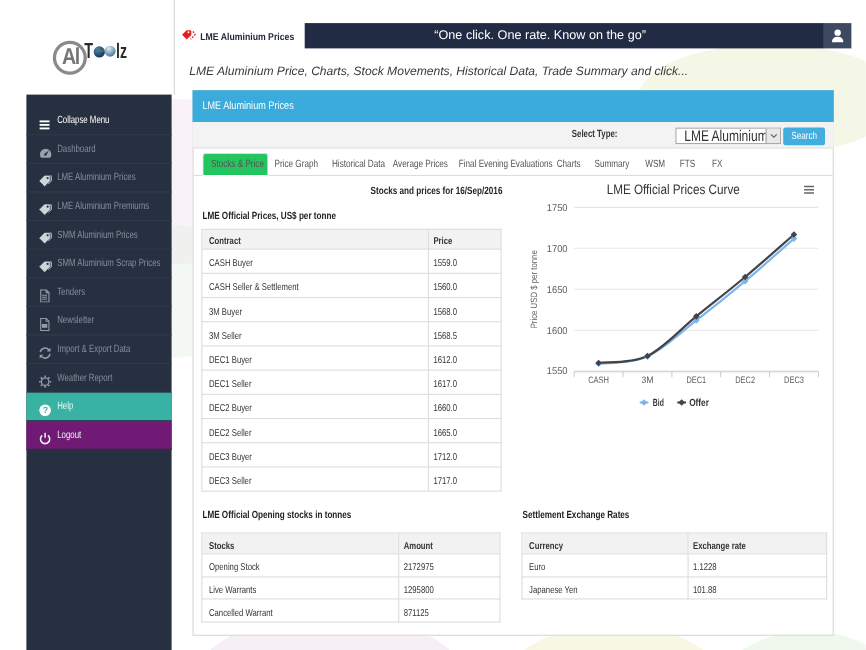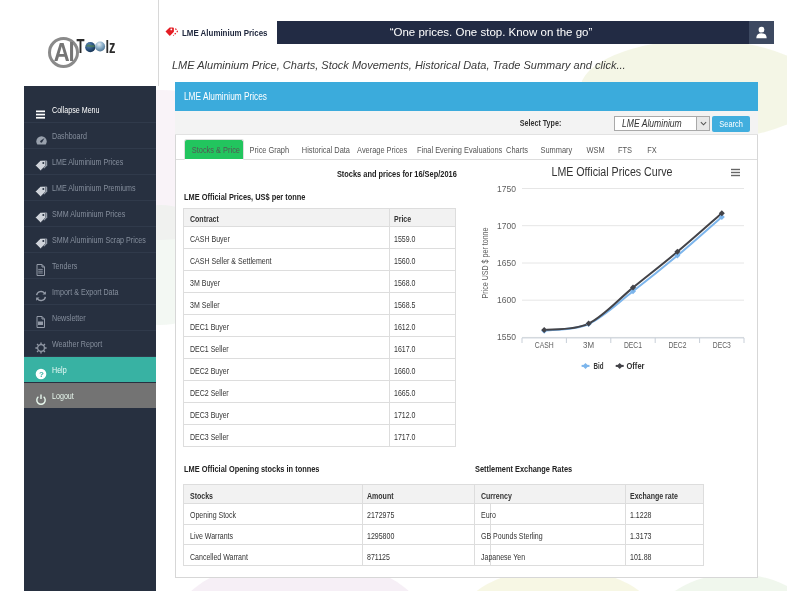--- a/index.html
+++ b/index.html
@@ -17,21 +17,21 @@
 <div class="blob" style="left:580px; top:40px; width:240px; height:100px; background:rgba(231,234,199,0.45);"></div>
 <div class="blob" style="left:60px;  top:90px;  width:200px; height:150px; background:rgba(243,232,241,0.5);"></div>
 <div class="blob" style="left:95px;  top:205px; width:130px; height:120px; background:rgba(228,240,228,0.45);"></div>
 <div class="blob" style="left:175px; top:558px; width:250px; height:130px; background:rgba(237,224,237,0.5);"></div>
 <div class="blob" style="left:458px; top:568px; width:200px; height:110px; background:rgba(240,240,205,0.55);"></div>
 <div class="blob" style="left:655px; top:574px; width:160px; height:100px; background:rgba(226,240,220,0.5);"></div>
 
 <div class="abs" style="left:158px; top:0; width:1px; height:86px; background:#d8d8d8;"></div>
 
 <div class="abs" style="left:48px; top:37px; width:31px; height:31px; border:3.5px solid #8a8a8a; border-radius:50%; text-align:center;">
-  <span style="font-size:26px; font-weight:bold; color:#757575; line-height:24px; letter-spacing:-1.5px;"><span class="cxc" style="transform:scaleX(0.85);">Al</span></span>
+  <span style="font-size:21px; font-weight:bold; color:#757575; line-height:24px; letter-spacing:-1.5px;"><span class="cxc" style="transform:scaleX(0.85);">Al</span></span>
 </div>
 <div class="abs" style="left:76px; top:36px; width:46px; height:20px;">
   <svg width="46" height="20" viewBox="0 0 46 20">
     <defs>
       <radialGradient id="g1" cx="35%" cy="30%" r="75%">
         <stop offset="0%" stop-color="#5b87b5"></stop>
           <stop offset="55%" stop-color="#2c5582"></stop>
           <stop offset="100%" stop-color="#16314f"></stop>
       </radialGradient>
       <radialGradient id="g2" cx="40%" cy="28%" r="75%">
@@ -49,21 +49,21 @@
 </div>
 
 <svg class="abs" style="left:165px; top:27px;" width="13" height="10" viewBox="0 0 13 10">
   <path d="M0.5,4.6 L4.6,0.5 h3.3 a1,1 0 0 1 1,1 v3.3 L4.8,8.9 Z" fill="#e41e25"></path>
   <path d="M10.3,1.6 l1.8,1.8 a1,1 0 0 1 0,1.4 L8.3,8.6" stroke="#e41e25" stroke-width="1.2" fill="none" stroke-dasharray="1.6,1.3"></path>
   <circle cx="6.3" cy="2.4" r="0.9" fill="#fff"></circle>
 </svg>
 <div class="abs" style="left:182px; top:27.5px; font-size:9px; font-weight:bold; color:#21293f; line-height:10px;"><span class="cx" style="transform:scaleX(0.88);">LME Aluminium Prices</span></div>
 
 <div class="abs" style="left:277px; top:20.5px; width:472px; height:23px; background:#222b44;"></div>
-<div class="abs" style="left:277px; top:20.5px; width:428px; height:23px; color:#ffffff; font-size:11.5px; line-height:23px; text-align:center;">“One prices. One stop. Know on the go”</div>
+<div class="abs" style="left:277px; top:20.5px; width:428px; height:23px; color:#ffffff; font-size:11.5px; line-height:23px; text-align:center;">“One click. One rate. Know on the go”</div>
 <div class="abs" style="left:749px; top:20.5px; width:25px; height:23px; background:#3d4961;">
   <svg width="25" height="23" viewBox="0 0 25 23">
     <circle cx="12.5" cy="8.7" r="2.9" fill="#fff"></circle>
     <path d="M7.3,17.3 q0,-5 5.2,-5 q5.2,0 5.2,5 z" fill="#fff"></path>
   </svg>
 </div>
 
 <div class="abs" style="left:172px; top:59px; font-size:11px; font-style:italic; color:#3a3a3a;">LME Aluminium Price, Charts, Stock Movements, Historical Data, Trade Summary and click...</div>
 
 <div class="abs" id="sidebar" style="left:24px; top:86px; width:132px; height:505px; background:#273040; padding-top:11px; font-size:9.5px;">
@@ -115,36 +115,36 @@
           <path d="M2,0.5 h5 l2.5,2.5 v8.5 h-7.5 Z" fill="none" stroke="#949ba8" stroke-width="1"></path>
           <path d="M7,0.5 v2.5 h2.5" fill="none" stroke="#949ba8" stroke-width="1"></path>
           <g stroke="#949ba8" stroke-width="0.9">
             <line x1="3.2" y1="5.4" x2="7.8" y2="5.4"></line>
             <line x1="3.2" y1="7.2" x2="7.8" y2="7.2"></line>
             <line x1="3.2" y1="9" x2="7.8" y2="9"></line>
           </g>
         </svg>
   </span><span class="cx" style="transform:scaleX(0.75);">Tenders</span></div>
   <div class="srow"><span class="sic">
+    <svg width="11" height="12" viewBox="0 0 11 12">
+          <path d="M2,0.5 h5 l2.5,2.5 v8.5 h-7.5 Z" fill="none" stroke="#949ba8" stroke-width="1"></path>
+          <path d="M7,0.5 v2.5 h2.5" fill="none" stroke="#949ba8" stroke-width="1"></path>
+          <rect x="3" y="5.5" width="5" height="3.5" fill="#949ba8"></rect>
+        </svg>
+  </span><span class="cx" style="transform:scaleX(0.75);">Newsletter</span></div>
+  <div class="srow"><span class="sic">
     <svg width="12" height="12" viewBox="0 0 12 12">
           <g fill="none" stroke="#949ba8" stroke-width="1.4">
             <path d="M10.4,6.8 A4.5,4.5 0 0 1 2.5,8.9"></path>
             <path d="M1.6,5.2 A4.5,4.5 0 0 1 9.5,3.1"></path>
           </g>
           <path d="M10.9,1.2 L10.9,4.6 L7.5,4.6 Z" fill="#949ba8"></path>
           <path d="M1.1,10.8 L1.1,7.4 L4.5,7.4 Z" fill="#949ba8"></path>
         </svg>
   </span><span class="cx" style="transform:scaleX(0.75);">Import &amp; Export Data</span></div>
-  <div class="srow"><span class="sic">
-    <svg width="11" height="12" viewBox="0 0 11 12">
-          <path d="M2,0.5 h5 l2.5,2.5 v8.5 h-7.5 Z" fill="none" stroke="#949ba8" stroke-width="1"></path>
-          <path d="M7,0.5 v2.5 h2.5" fill="none" stroke="#949ba8" stroke-width="1"></path>
-          <rect x="3" y="5.5" width="5" height="3.5" fill="#949ba8"></rect>
-        </svg>
-  </span><span class="cx" style="transform:scaleX(0.75);">Newsletter</span></div>
   <div class="srow"><span class="sic">
     <svg width="12" height="12" viewBox="0 0 12 12">
           <g fill="none" stroke="#949ba8" stroke-width="1.2">
             <circle cx="6" cy="6" r="3.4"></circle>
           </g>
           <g stroke="#949ba8" stroke-width="1.4">
             <line x1="6" y1="0.4" x2="6" y2="2"></line>
             <line x1="6" y1="10" x2="6" y2="11.6"></line>
             <line x1="0.4" y1="6" x2="2" y2="6"></line>
             <line x1="10" y1="6" x2="11.6" y2="6"></line>
@@ -164,32 +164,32 @@
   <div class="srow logout" style="color:#e8f8ee;"><span class="sic">
     <svg width="12" height="12" viewBox="0 0 12 12">
           <path d="M3.4,2.8 a4.2,4.2 0 1 0 5.2,0" fill="none" stroke="#e8f8ee" stroke-width="1.4"></path>
           <line x1="6" y1="0.5" x2="6" y2="5" stroke="#e8f8ee" stroke-width="1.4"></line>
         </svg>
   </span><span class="cx" style="transform:scaleX(0.75);">Logout</span></div>
 </div>
 <style>
   .srow { position:relative; height:26px; line-height:25px; color:#858e9c; padding-left:28px; border-bottom:1px solid #303a4b; white-space:nowrap; }
   .srow.help { background:#38b2a3; border-bottom:1px solid #273040; }
-  .srow.logout { background:#737373; border-bottom:1px solid #273040; }
+  .srow.logout { background:#701a75; border-bottom:1px solid #273040; }
   .sic { position:absolute; left:11px; top:7px; width:12px; height:12px; }
 </style>
 
 <div class="abs" id="panel" style="left:175px; top:82px; width:583px; height:496px; background:#fff; border:1px solid #d7d7d7;">
 
   <div class="abs" style="left:-1px; top:-1px; width:583px; height:28.5px; background:#3babdc; color:#fff; font-size:10px; line-height:29px; padding-left:9px;"><span class="cx" style="transform:scaleX(0.83);">LME Aluminium Prices</span></div>
 
   <div class="abs" style="left:-1px; top:27.5px; width:583px; height:24.5px; background:#f3f3f3; border-bottom:1px solid #e2e2e2;"></div>
   <div class="abs" style="left:330px; top:34px; width:102px; text-align:left; font-size:9.5px; font-weight:bold; color:#333;"><span class="cxr" style="transform:scaleX(0.75);">Select Type:</span></div>
   <div class="abs" style="left:438px; top:33px; width:96px; height:14.5px; background:#fff; border:1px solid #a9a9a9;">
-    <span style="position:absolute; left:7px; top:0px; font-size:11px; color:#333; line-height:13px;font-style:italic;"><span class="cx">LME Aluminium</span></span>
+    <span style="position:absolute; left:7px; top:0px; font-size:14px; color:#333; line-height:13px;"><span class="cx">LME Aluminium</span></span>
     <span style="position:absolute; right:0; top:0; width:13px; height:12.5px; background:#e8e8e8; border-left:1px solid #a9a9a9;">
       <svg width="7" height="7" viewBox="0 0 8 8" style="position:absolute; left:3px; top:3px;">
           <path d="M1,2.5 L4,5.5 L7,2.5" fill="none" stroke="#555" stroke-width="1.2"></path>
         </svg>
     </span>
   </div>
   <div class="abs" style="left:536px; top:32.5px; width:38px; height:16px; background:#41aede; border-radius:2px; color:#fff; font-size:9.5px; text-align:center; line-height:16px;"><span class="cxc">Search</span></div>
 
   <div class="abs" style="left:0px; top:76px; width:581px; height:1px; background:#dddddd;"></div>
   <div class="abs" id="tabs" style="left:8.3px; top:56px; height:21px; font-size:9.5px; color:#555; white-space:nowrap;">
@@ -308,54 +308,50 @@
       <text x="132.5" y="210.4" font-size="9.5" font-weight="bold" fill="#333" textLength="10" lengthAdjust="spacingAndGlyphs">Bid</text>
       <line x1="154.7" y1="206.9" x2="162.7" y2="206.9" stroke="#434348" stroke-width="2"></line>
       <path d="M158.7,203.9 l3,3 l-3,3 l-3,-3 Z" fill="#434348"></path>
       <text x="165.5" y="210.4" font-size="9.5" font-weight="bold" fill="#333" textLength="18" lengthAdjust="spacingAndGlyphs">Offer</text>
     </g>
   </svg>
 
   <div class="abs" style="left:8px; top:380px; font-size:9.5px; font-weight:bold; color:#222;"><span class="cx">LME Official Opening stocks in tonnes</span></div>
   <div class="abs" style="left:299px; top:380px; font-size:9.5px; font-weight:bold; color:#222;"><span class="cx">Settlement Exchange Rates</span></div>
 
-  <table class="t" style="left:7px; top:401px; width:308px;">
+  <table class="t" style="left:7px; top:401px; width:272px;">
     <tbody>
         <tr class="th" style="height:19px;">
           <td style="width:179px;"><span class="cx">Stocks</span></td>
           <td><span class="cx">Amount</span></td>
         </tr>
     <tr style="height:20.7px;text-decoration:underline;">
           <td><span class="cx">Opening Stock</span></td>
           <td><span class="cx">2172975</span></td>
         </tr>
     <tr style="height:20.7px;">
           <td><span class="cx">Live Warrants</span></td>
           <td><span class="cx">1295800</span></td>
         </tr>
     <tr style="height:20.7px;margin-top:45px;">
           <td><span class="cx">Cancelled Warrant</span></td>
           <td><span class="cx">871125</span></td>
         </tr>
   </tbody>
     </table>
 
-  <table class="t" style="left:298px; top:401px; width:230px;">
+  <table class="t" style="left:298px; top:401px; width:278px;">
     <tbody>
         <tr class="th" style="height:19px;">
           <td style="width:151px;"><span class="cx">Currency</span></td>
           <td><span class="cx">Exchange rate</span></td>
         </tr>
     <tr style="height:20.7px;">
           <td><span class="cx">Euro</span></td>
           <td><span class="cx">1.1228</span></td>
-        </tr>
-    <tr style="height:20.7px;">
-          <td><span class="cx">GB Pounds Sterling</span></td>
-          <td><span class="cx">1.3173</span></td>
         </tr>
     <tr style="height:20.7px;">
           <td><span class="cx">Japanese Yen</span></td>
           <td><span class="cx">101.88</span></td>
         </tr>
   </tbody>
     </table>
 </div>
 <style>
   .t { position:absolute; border-collapse:collapse; table-layout:fixed; font-size:9px; color:#333; }

